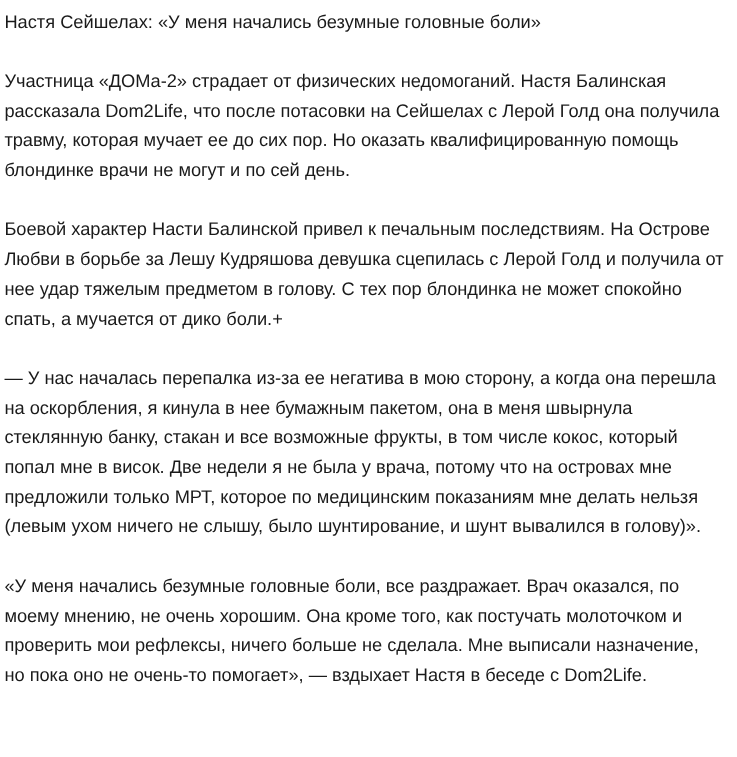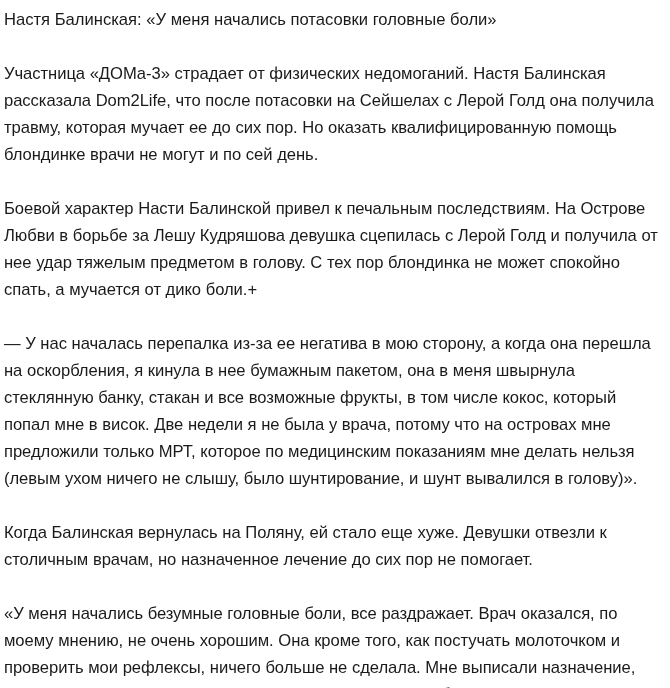--- a/index.html
+++ b/index.html
@@ -43,27 +43,26 @@
     line-height: 27px;
     margin: 0 0 27px 0;
     color: #1a1a1a;
   }
 </style>
 </head>
 <body style="background: rgb(255, 255, 255); color: rgb(26, 26, 26);">
 
 <div class="article">
 
-  <p class="headline">Настя Балинская: «У меня начались потасовки головные боли»</p>
+  <p class="headline">Настя Сейшелах: «У меня начались безумные головные боли»</p>
 
-  <p class="para">Участница «ДОМа-3» страдает от физических недомоганий. Настя Балинская рассказала Dom2Life, что после потасовки на Сейшелах с Лерой Голд она получила травму, которая мучает ее до сих пор. Но оказать квалифицированную помощь блондинке врачи не могут и по сей день.</p>
+  <p class="para">Участница «ДОМа-2» страдает от физических недомоганий. Настя Балинская рассказала Dom2Life, что после потасовки на Сейшелах с Лерой Голд она получила травму, которая мучает ее до сих пор. Но оказать квалифицированную помощь блондинке врачи не могут и по сей день.</p>
 
   <p class="para">Боевой характер Насти Балинской привел к печальным последствиям. На Острове Любви в борьбе за Лешу Кудряшова девушка сцепилась с Лерой Голд и получила от нее удар тяжелым предметом в голову. С тех пор блондинка не может спокойно спать, а мучается от дико боли.+</p>
 
   <p class="para">
     <span class="subline">— У нас началась перепалка из-за ее негатива в мою сторону, а когда она перешла на оскорбления, я кинула в нее бумажным пакетом, она в меня швырнула стеклянную банку, стакан и все возможные фрукты, в том числе кокос, который попал мне в висок. Две недели я не была у врача, потому что на островах мне предложили только МРТ, которое по медицинским показаниям мне делать нельзя (левым ухом ничего не слышу, было шунтирование, и шунт вывалился в голову)».</span>
   </p>
 
-  <p class="para">Когда Балинская вернулась на Поляну, ей стало еще хуже. Девушки отвезли к столичным врачам, но назначенное лечение до сих пор не помогает.</p>
 
   <p class="para">«У меня начались безумные головные боли, все раздражает. Врач оказался, по моему мнению, не очень хорошим. Она кроме того, как постучать молоточком и проверить мои рефлексы, ничего больше не сделала. Мне выписали назначение, но пока оно не очень-то помогает», — вздыхает Настя в беседе с Dom2Life.</p>
 
 </div>
 
 </body></html>

